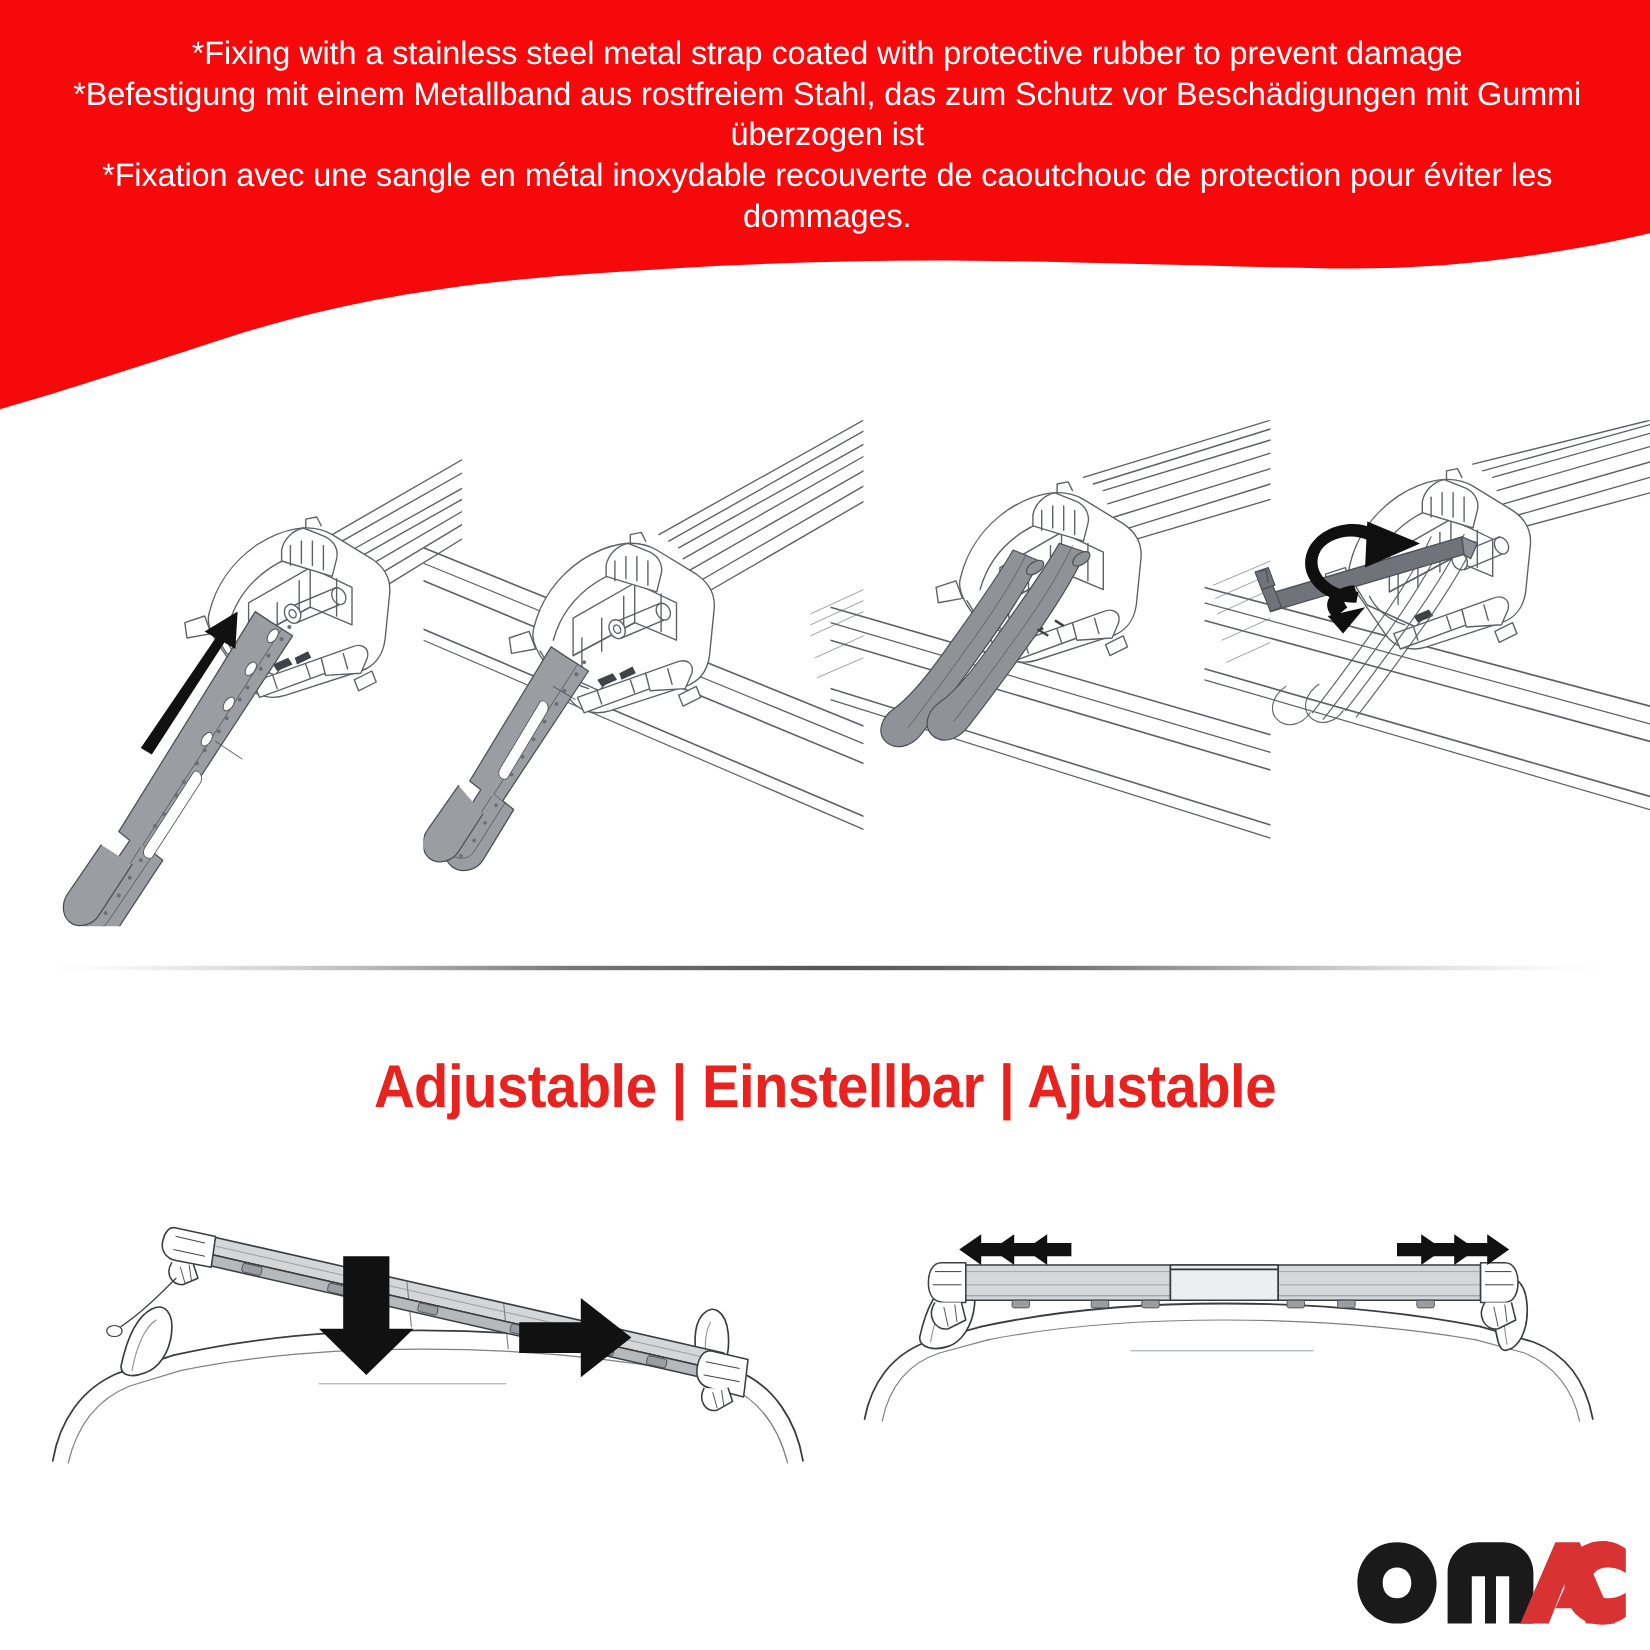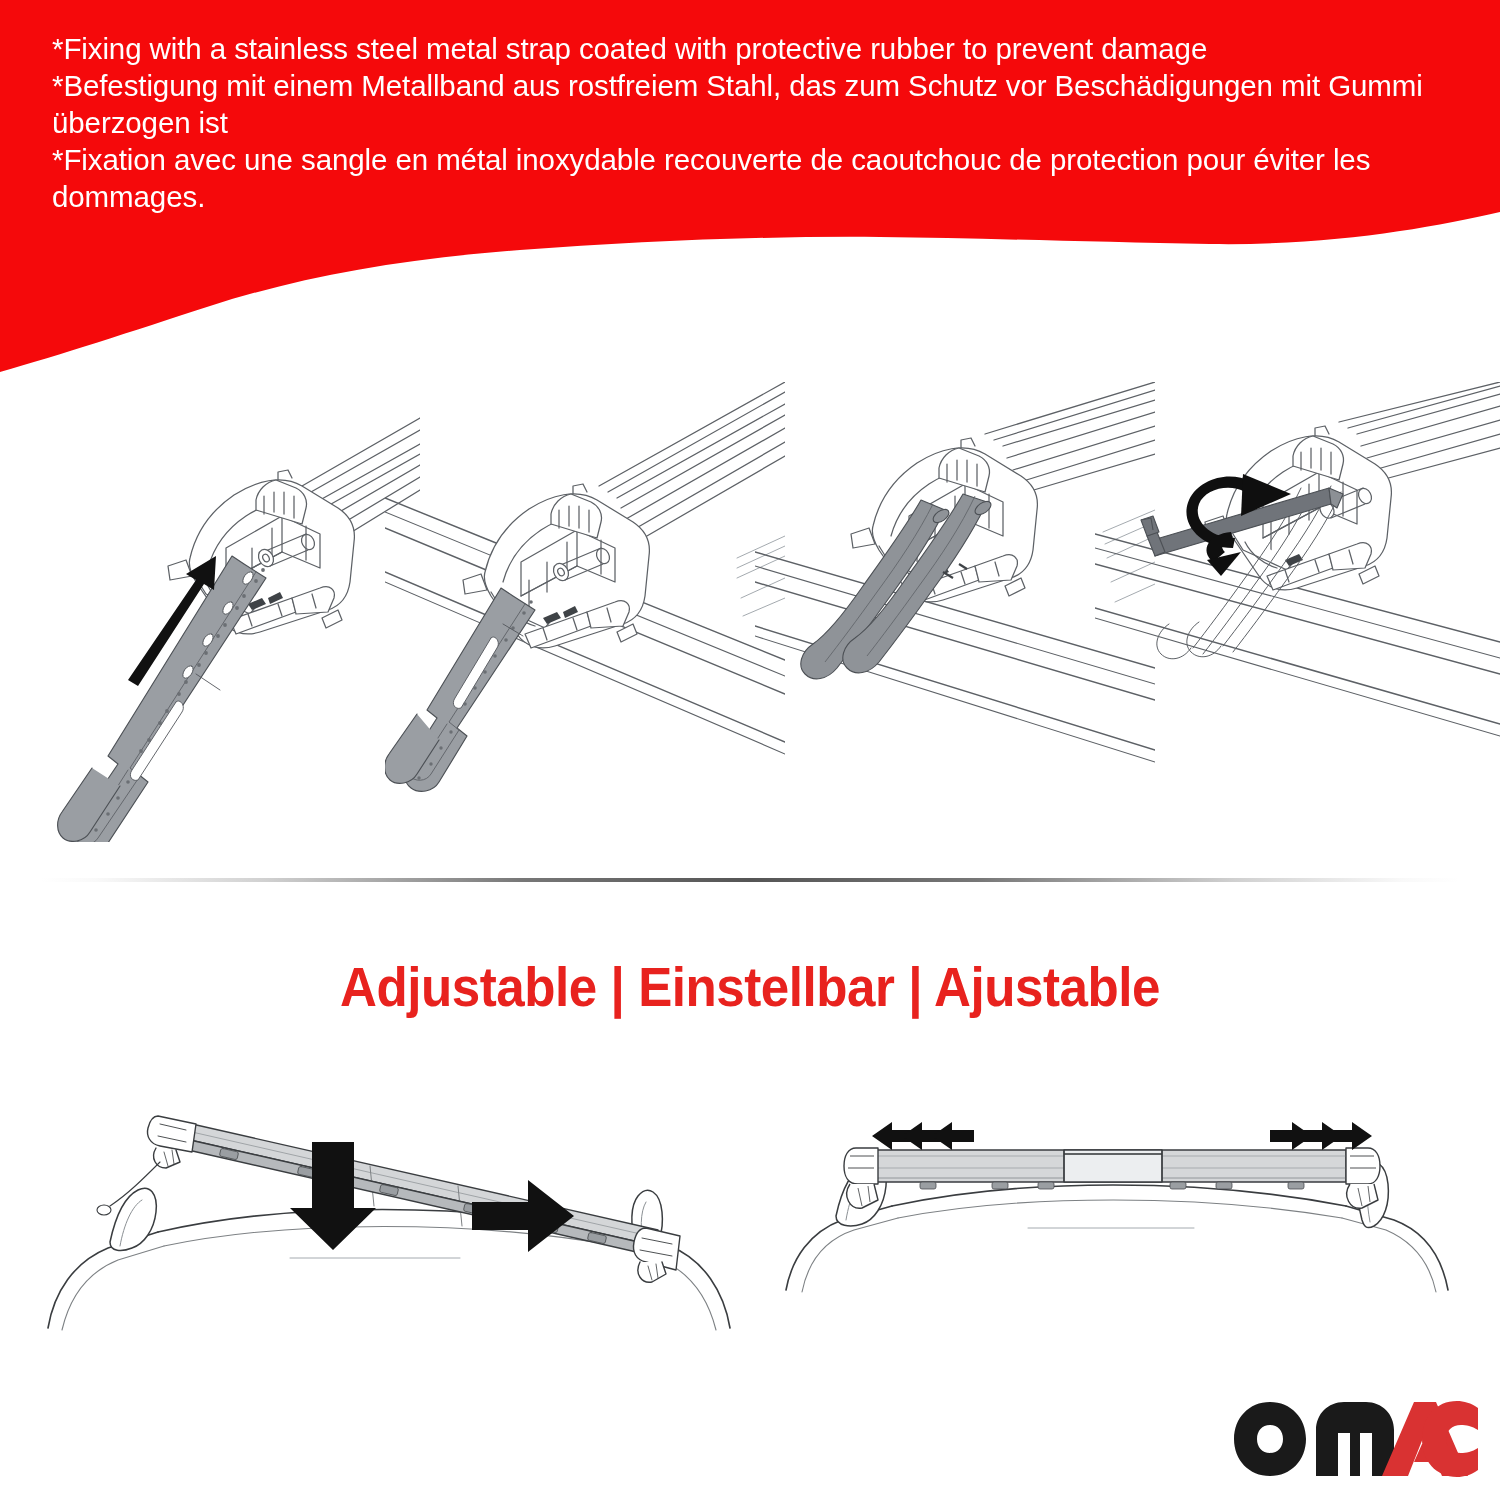--- a/index.html
+++ b/index.html
@@ -21,20 +21,21 @@
   .banner-text{
     position:absolute;left:52px;top:30px;width:1400px;
     color:#ffffff;
     font-family:"Liberation Sans", sans-serif;
     font-size:29.5px;
     line-height:37px;
     font-weight:400;
     letter-spacing:-0.1px;
     white-space:pre-wrap;
     z-index:3;
+    text-align:center;
   }
 
   
   .steps{
     position:absolute;left:0;top:382px;width:1500px;height:500px;
   }
   .step{position:absolute;top:0;height:500px;}
   .step svg{display:block;}
 
   

